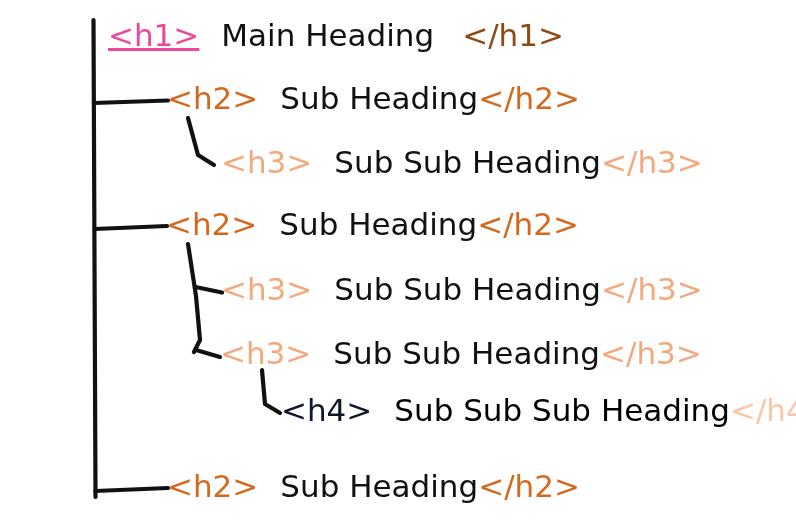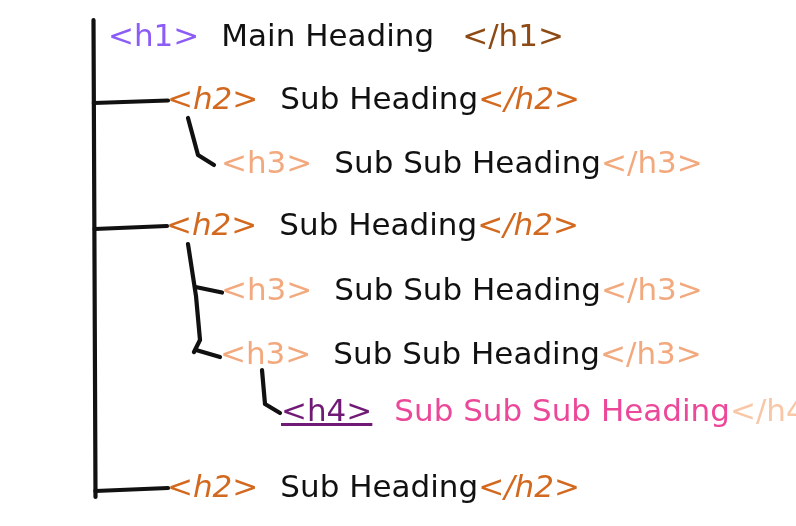--- a/index.html
+++ b/index.html
@@ -29,21 +29,21 @@
     white-space: nowrap;
     line-height: 1;
     font-size: 31px;
     font-weight: 400;
     letter-spacing: 0px;
   }
   .tag {
     font-family: "DejaVu Sans", "Liberation Sans", sans-serif;
   }
   .tag-h1 { color: #8d4a15; }
-  .tag-h2 { color: #d2691e; font-style: italic; }
+  .tag-h2 { color: #d2691e; }
   .tag-h3 { color: #f3a97e; }
   .tag-h4 { color: #f8c7a7; }
   .label-text { color: #111111; margin-left: 22px; }
 </style>
 </head>
 <body>
 
 <div id="canvas" style="background: rgb(255, 255, 255);">
 
   <svg id="tree-lines" viewBox="0 0 796 526" aria-hidden="true">
@@ -61,21 +61,21 @@
 
       <path d="M 188 244 L 196 296 L 200 340 L 194 352"></path>
       <path d="M 195.5 287 L 222 292.5"></path>
       <path d="M 196 350 L 220 357"></path>
 
       <path d="M 262 370 L 265 404 L 280 413"></path>
     </g>
   </svg>
 
   <div class="heading-row" style="left:108px; top:20px;">
-    <span class="tag tag-h1" style="color: #8b5cf6;">&lt;h1&gt;</span><span class="label-text" style="color: rgb(17, 17, 17);">Main Heading</span><span class="tag tag-h1" style="color: rgb(141, 74, 21); margin-left: 28px;">&lt;/h1&gt;</span>
+    <span class="tag tag-h1" style="color: #ec4899; text-decoration: underline;">&lt;h1&gt;</span><span class="label-text" style="color: rgb(17, 17, 17);">Main Heading</span><span class="tag tag-h1" style="color: rgb(141, 74, 21); margin-left: 28px;">&lt;/h1&gt;</span>
   </div>
 
   <div class="heading-row" style="left:167px; top:83px;">
     <span class="tag tag-h2" style="color: rgb(210, 105, 30);">&lt;h2&gt;</span><span class="label-text" style="color: rgb(17, 17, 17);">Sub Heading</span><span class="tag tag-h2" style="color: rgb(210, 105, 30);">&lt;/h2&gt;</span>
   </div>
 
   <div class="heading-row" style="left:221px; top:147px;">
     <span class="tag tag-h3" style="color: rgb(243, 169, 126);">&lt;h3&gt;</span><span class="label-text" style="color: rgb(17, 17, 17);">Sub Sub Heading</span><span class="tag tag-h3" style="color: rgb(243, 169, 126);">&lt;/h3&gt;</span>
   </div>
 
@@ -85,20 +85,20 @@
 
   <div class="heading-row" style="left:221px; top:274px;">
     <span class="tag tag-h3" style="color: rgb(243, 169, 126);">&lt;h3&gt;</span><span class="label-text" style="color: rgb(17, 17, 17);">Sub Sub Heading</span><span class="tag tag-h3" style="color: rgb(243, 169, 126);">&lt;/h3&gt;</span>
   </div>
 
   <div class="heading-row" style="left:220px; top:338px;">
     <span class="tag tag-h3" style="color: rgb(243, 169, 126);">&lt;h3&gt;</span><span class="label-text" style="color: rgb(17, 17, 17);">Sub Sub Heading</span><span class="tag tag-h3" style="color: rgb(243, 169, 126);">&lt;/h3&gt;</span>
   </div>
 
   <div class="heading-row" style="left:281px; top:395px;">
-    <span class="tag tag-h4" style="color: #701a75; text-decoration: underline;">&lt;h4&gt;</span><span class="label-text" style="color: #ec4899;">Sub Sub Sub Heading</span><span class="tag tag-h4" style="color: rgb(248, 199, 167);">&lt;/h4&gt;</span>
+    <span class="tag tag-h4" style="color: #0f172a;">&lt;h4&gt;</span><span class="label-text" style="color: #000000;">Sub Sub Sub Heading</span><span class="tag tag-h4" style="color: rgb(248, 199, 167);">&lt;/h4&gt;</span>
   </div>
 
   <div class="heading-row" style="left:167px; top:471px;">
     <span class="tag tag-h2" style="color: rgb(210, 105, 30);">&lt;h2&gt;</span><span class="label-text" style="color: rgb(17, 17, 17);">Sub Heading</span><span class="tag tag-h2" style="color: rgb(210, 105, 30);">&lt;/h2&gt;</span>
   </div>
 
 </div>
 
 </body></html>

